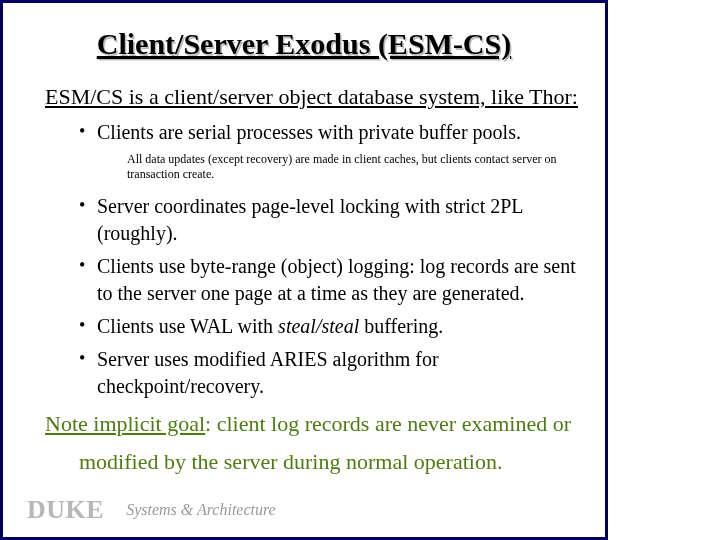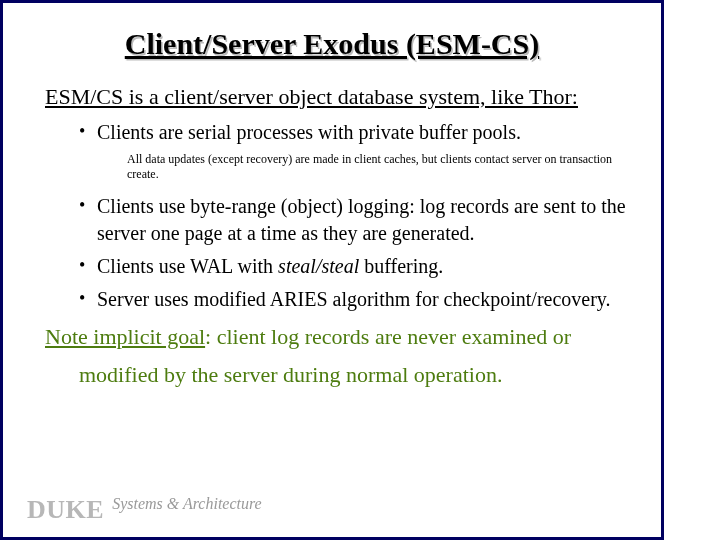--- a/index.html
+++ b/index.html
@@ -5,21 +5,21 @@
   * { margin: 0; padding: 0; box-sizing: border-box; }
   body {
     width: 720px;
     height: 540px;
     background: #ffffff;
     font-family: "Times New Roman", Times, serif;
     overflow: hidden;
     position: relative;
   }
   .slide {
-    width: 664px;
+    width: 608px;
     height: 540px;
     border: 3px solid #000060;
     padding: 18px 24px 0 24px;
     position: relative;
   }
   .title {
     text-align: center;
     font-size: 30px;
     color: #000000;
     text-decoration: underline;
@@ -75,22 +75,22 @@
   }
   .closing .underline { text-decoration: underline; }
   .closing-cont {
     margin-left: 52px;
   }
   .footer {
     position: absolute;
     left: 24px;
     bottom: 12px;
     display: flex;
-    align-items: flex-start;
-    gap: 8px;
+    align-items: center;
+    gap: 22px;
   }
   .duke {
     font-family: Georgia, "Times New Roman", serif;
     font-weight: bold;
     font-size: 26px;
     letter-spacing: 0.5px;
     color: #b7b7b7;
   }
   .sa {
     font-family: Georgia, "Times New Roman", serif;
@@ -109,20 +109,21 @@
 
   <p class="intro">ESM/CS is a client/server object database system, like Thor:</p>
 
   <ul class="bullets">
     <li>Clients are serial processes with private buffer pools.</li>
   </ul>
 
   <p class="subnote">All data updates (except recovery) are made in client caches, but clients contact server on transaction create.</p>
 
   <ul class="bullets">
+    <li>Server coordinates page-level locking with strict 2PL (roughly).</li>
     <li>Clients use byte-range (object) logging: log records are sent to the server one page at a time as they are generated.</li>
     <li>
       <span>Clients use WAL with </span><span class="italic">steal/steal</span><span> buffering.</span>
     </li>
     <li>Server uses modified ARIES algorithm for checkpoint/recovery.</li>
   </ul>
 
   <p class="closing">
     <span class="underline">Note implicit goal</span><span>: client log records are never examined or</span>
   </p>

